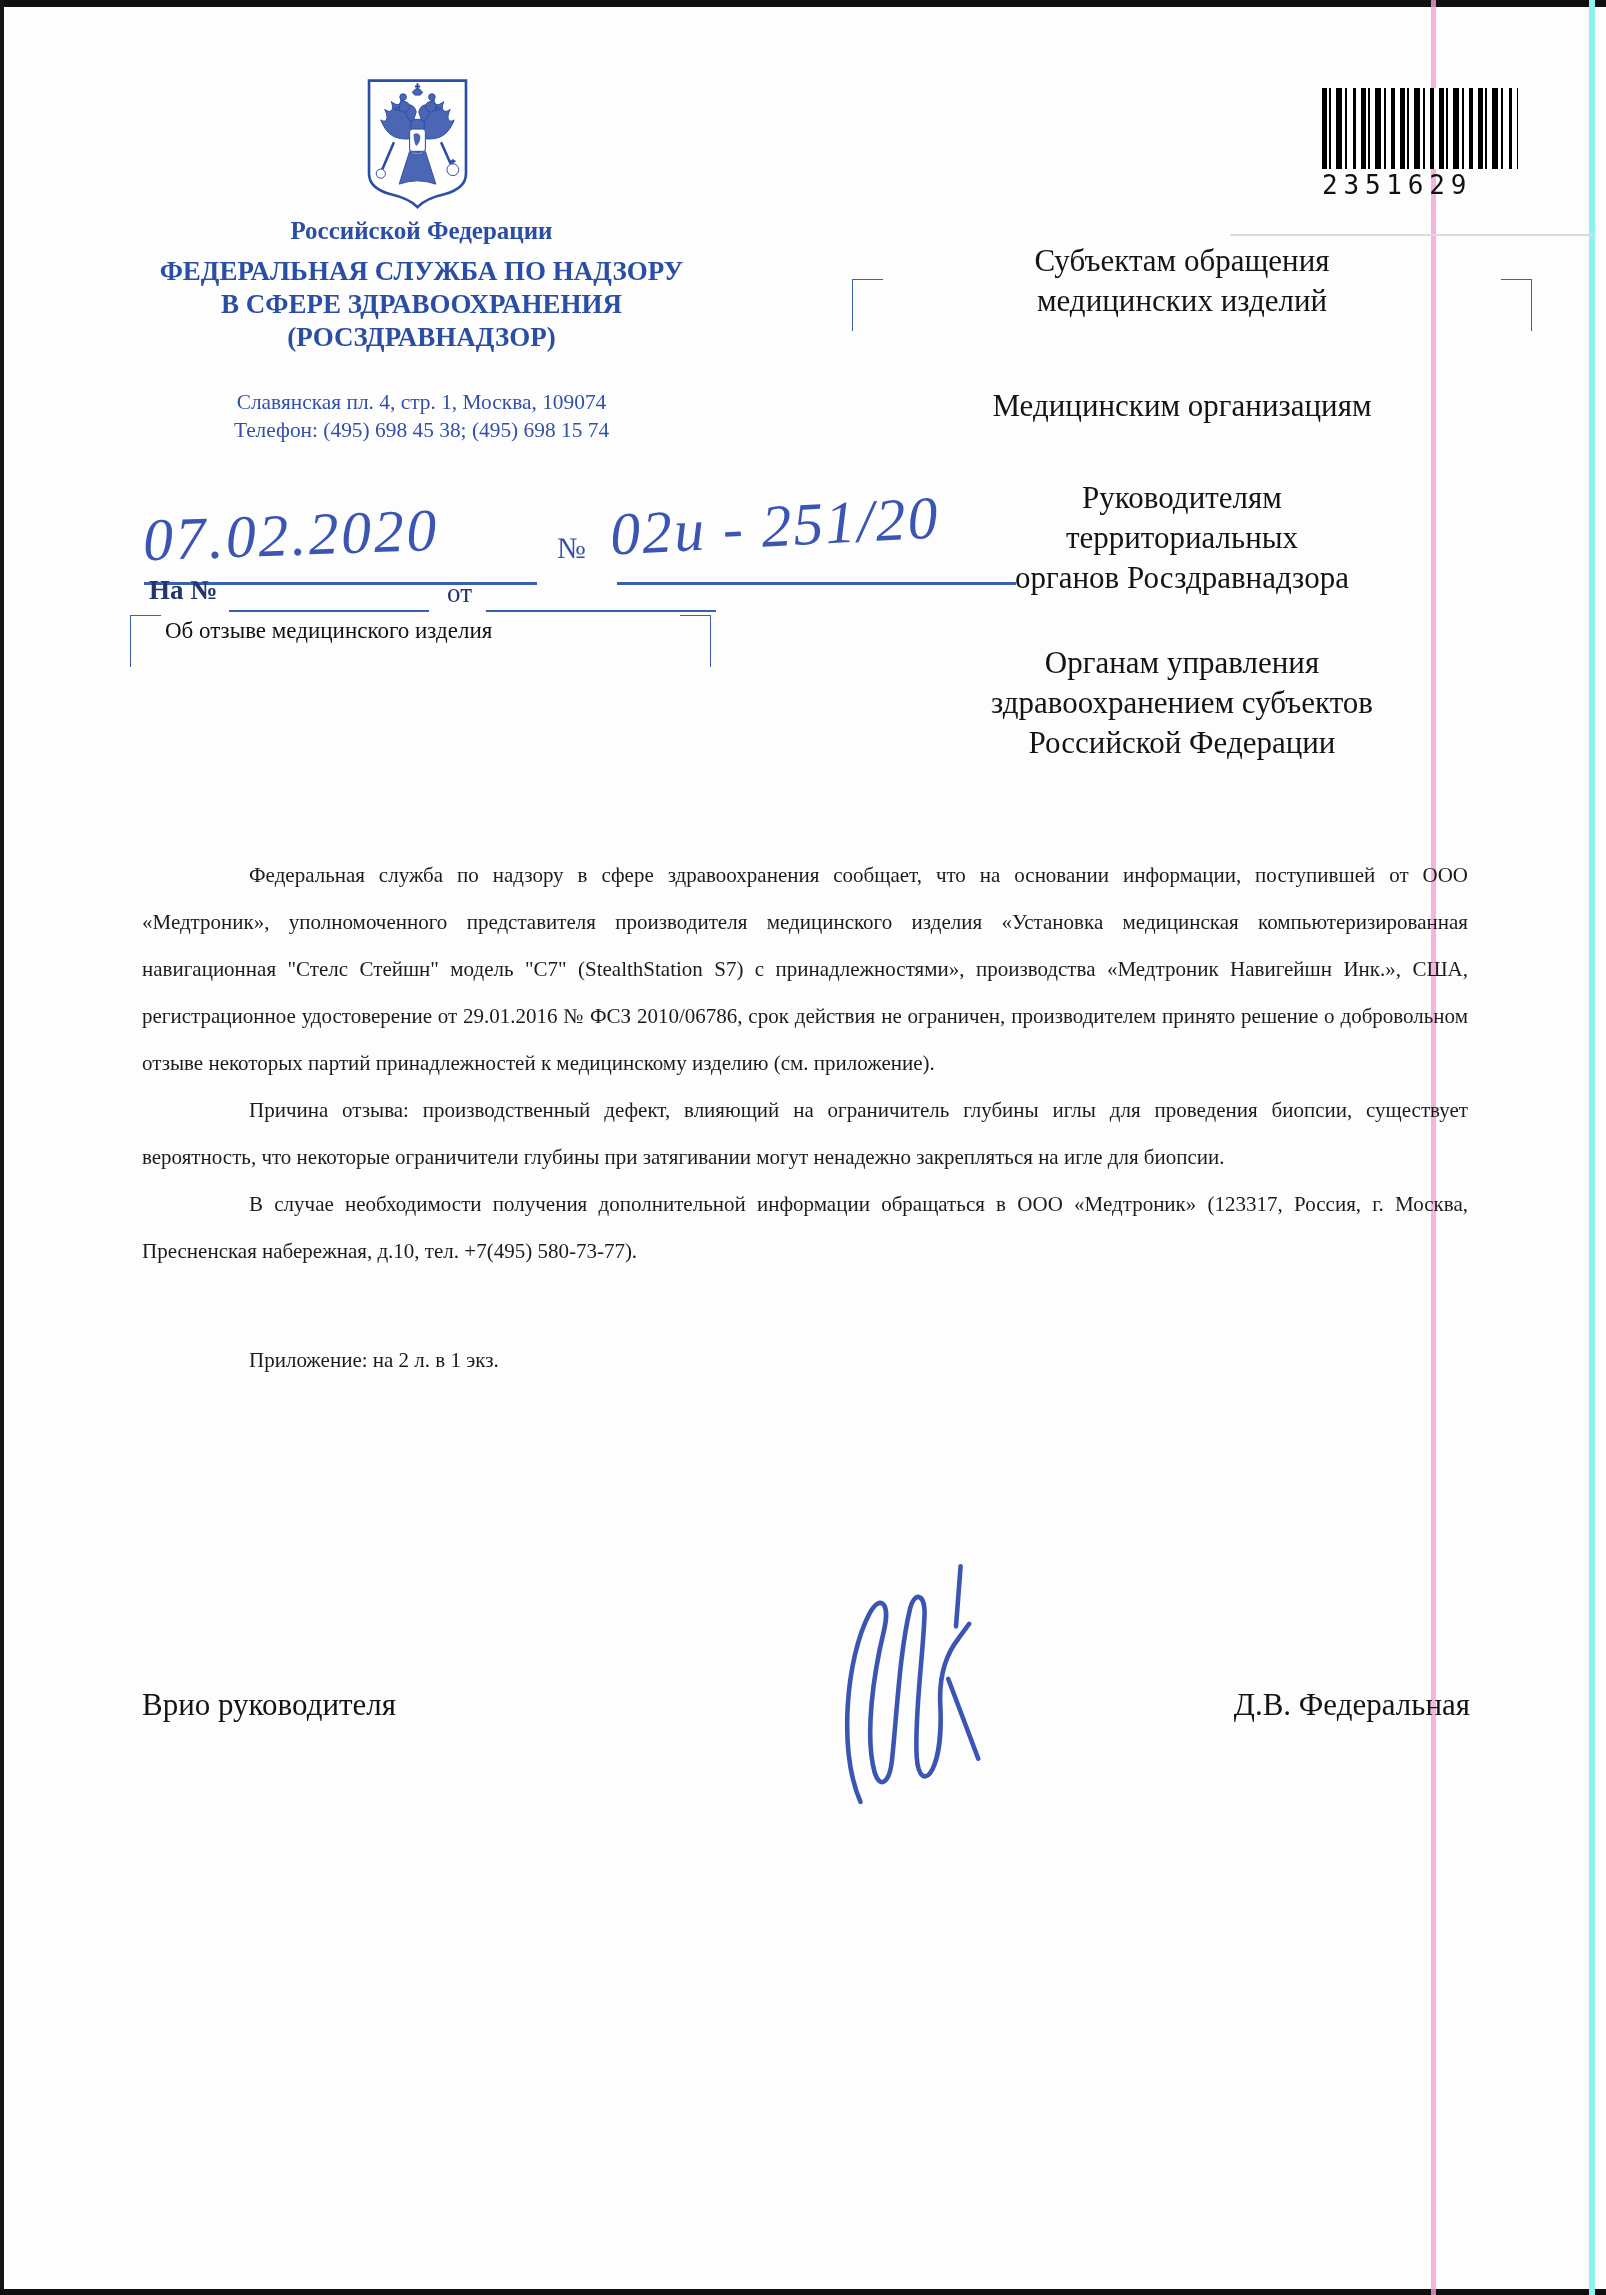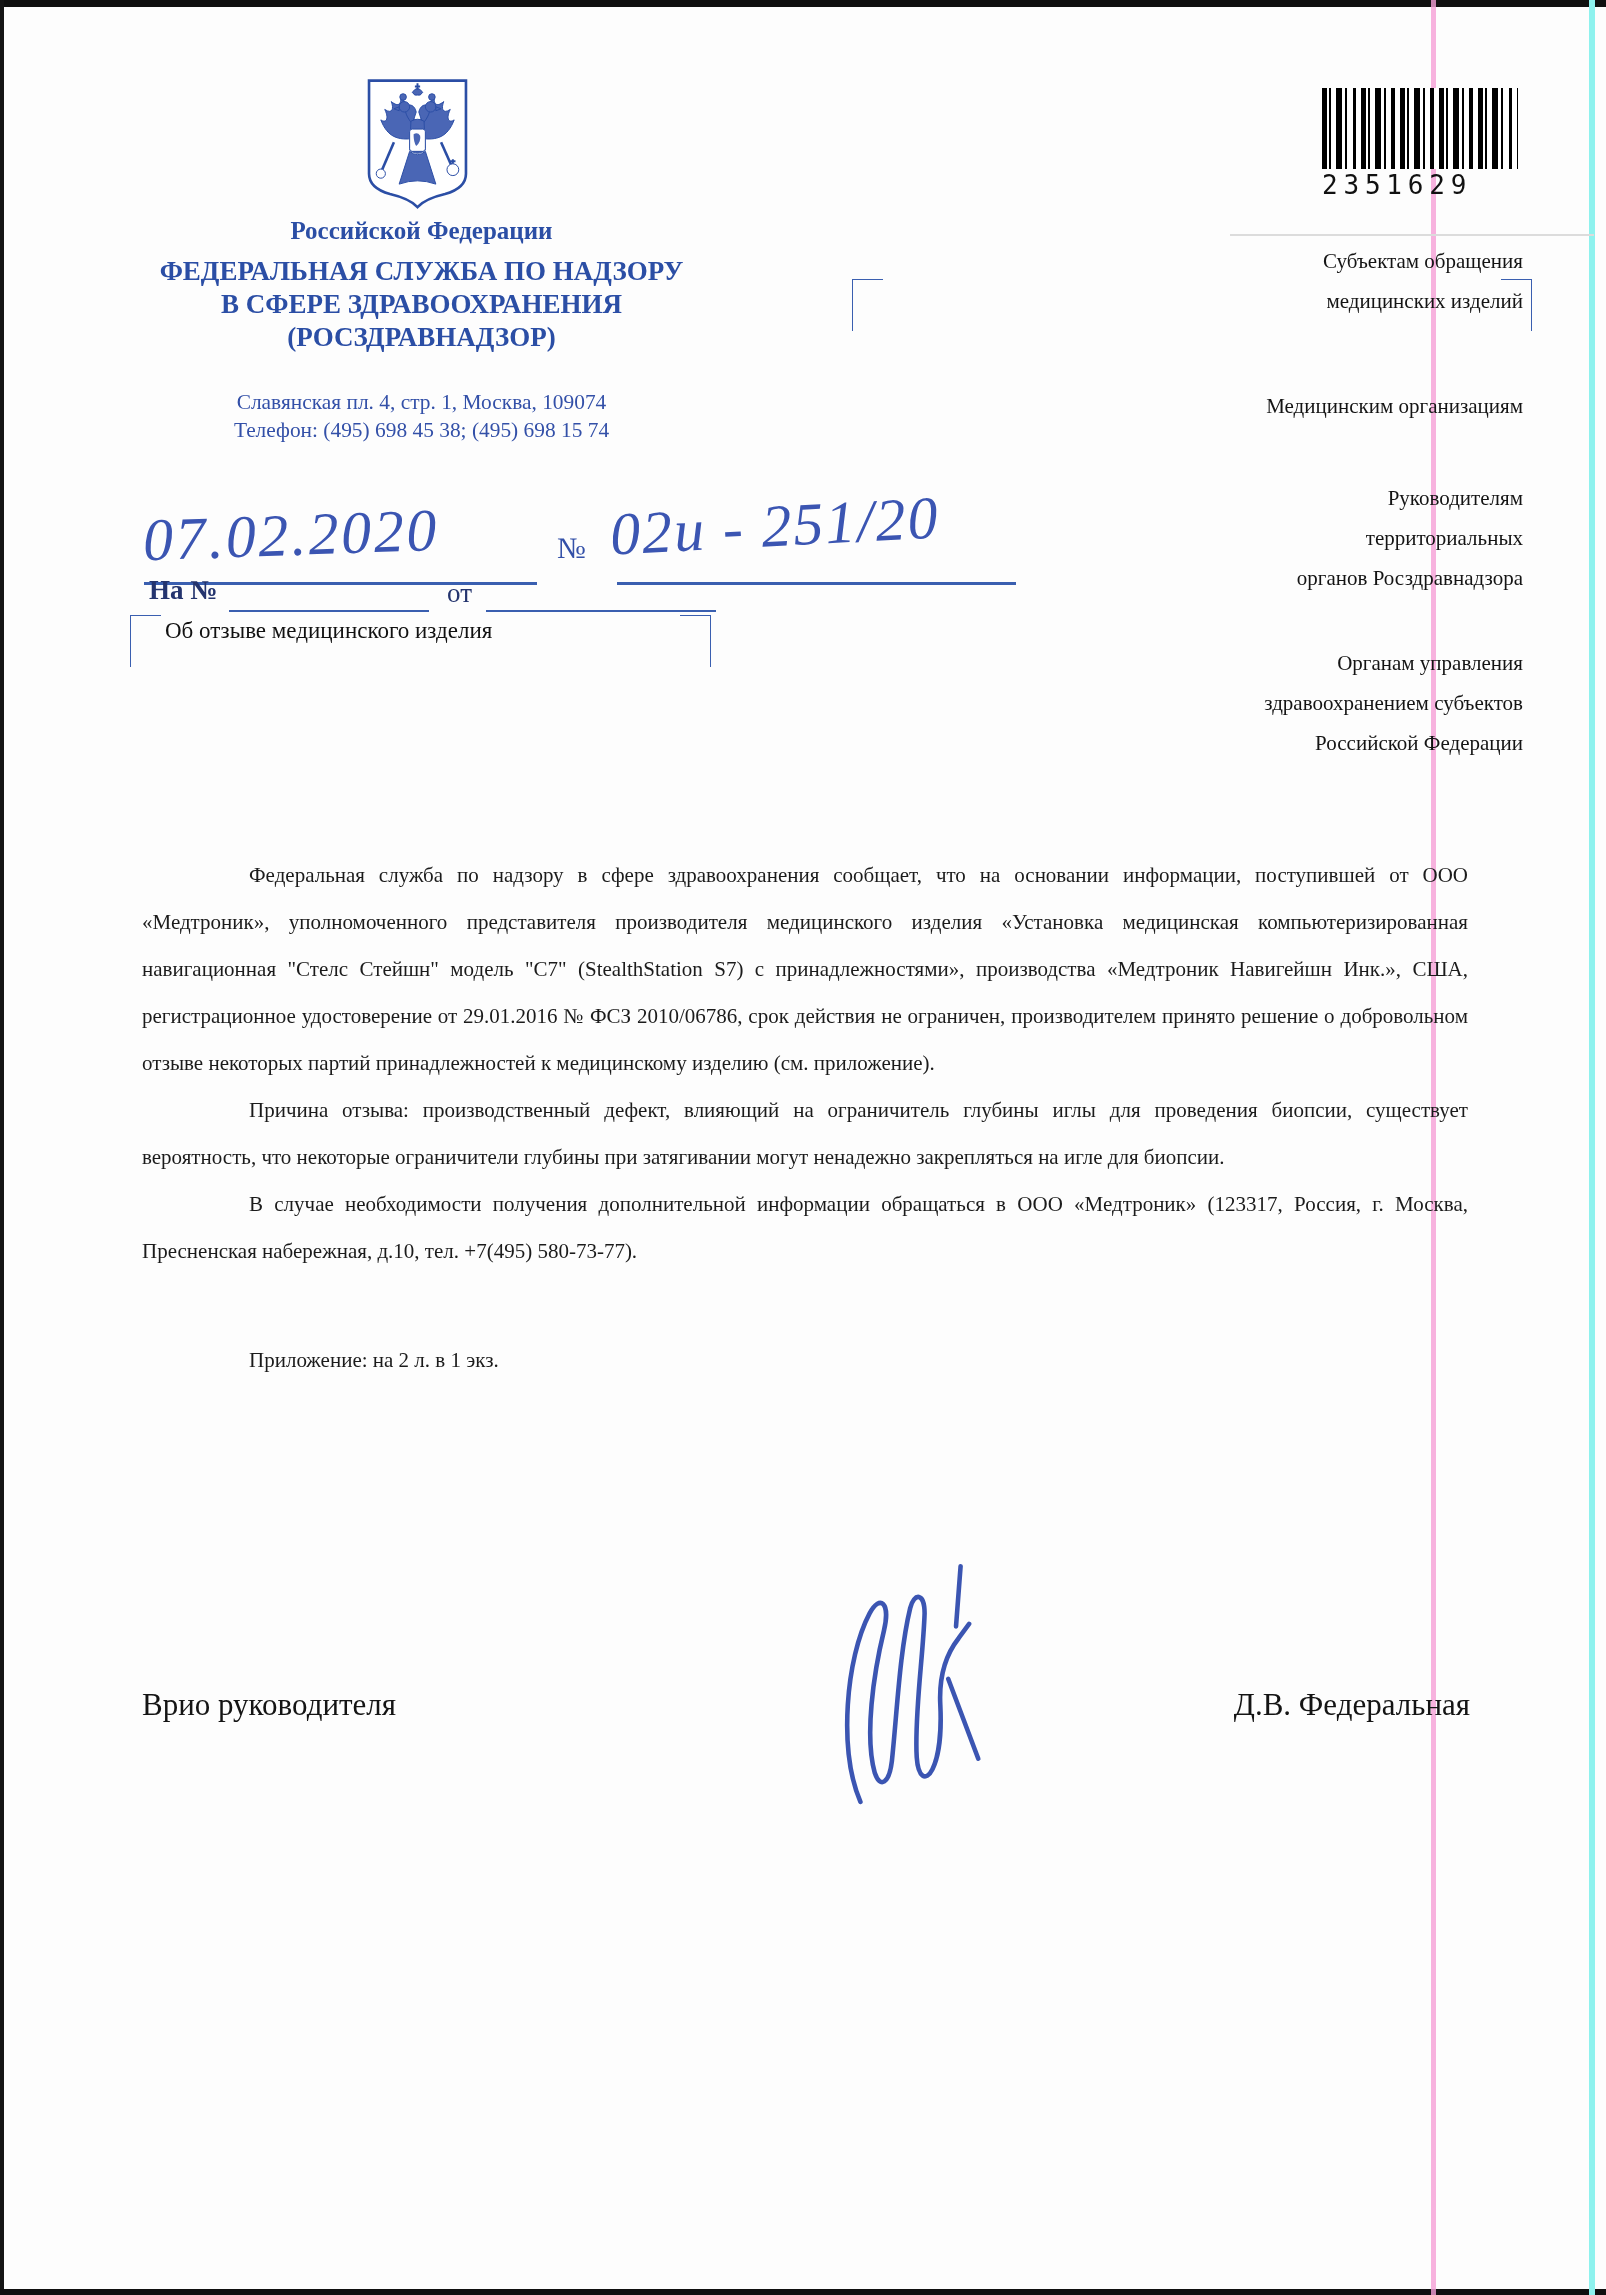--- a/index.html
+++ b/index.html
@@ -24,21 +24,21 @@
 
   
   .barcode-wrap{position:absolute;left:1306px;top:88px;width:196px;text-align:left;margin-left:16px;}
   .bars{height:81px;width:100%;background:repeating-linear-gradient(90deg,
       #000 0 4.5px,#fff 4.5px 7.1px,#000 7.1px 9px,#fff 9px 14.3px,#000 14.3px 20px,
       #fff 20px 23px,#000 23px 25px,#fff 25px 30.5px,#000 30.5px 34px,#fff 34px 39px);}
   .barcode-number{font-family:"DejaVu Sans Mono",monospace;font-size:26px;letter-spacing:5.8px;color:#111;margin-top:1.3px;}
 
   
   .addressees{position:absolute;left:841px;top:241px;width:682px;text-align:center;color:#141414;}
-  .addressee{font-size:21px;line-height:40px;white-space:pre-line;text-align:right;}
+  .addressee{font-size:31px;line-height:40px;white-space:pre-line;}
   .addressee.gap-a{margin-bottom:65px;}
   .addressee.gap-b{margin-bottom:45px;}
   .addressee.gap-c{margin-bottom:52px;}
 
   
   .corner{position:absolute;width:30px;height:51px;}
   .corner.tl{border-top:1.9px solid #3a5fb0;border-left:1.9px solid #3a5fb0;}
   .corner.tr{border-top:1.9px solid #3a5fb0;border-right:1.9px solid #3a5fb0;}
   .c-addr-l{left:852px;top:279px;}
   .c-addr-r{left:1501px;top:279px;}

